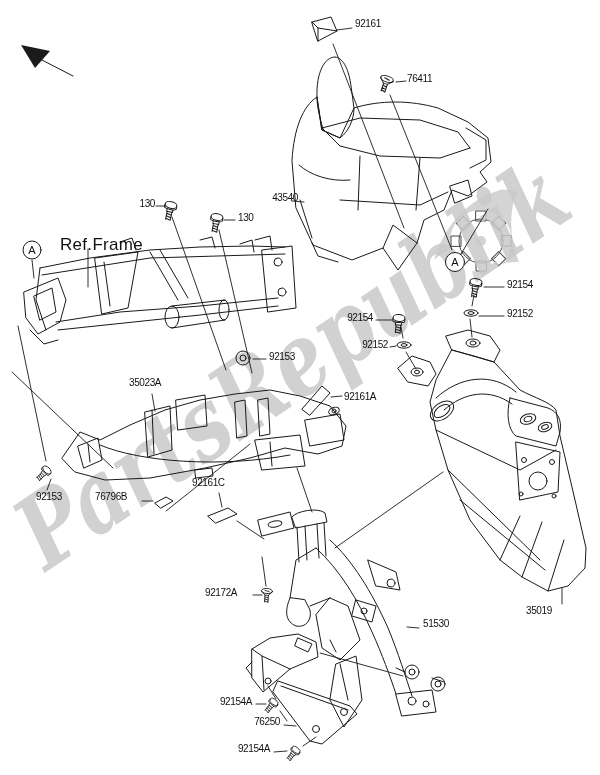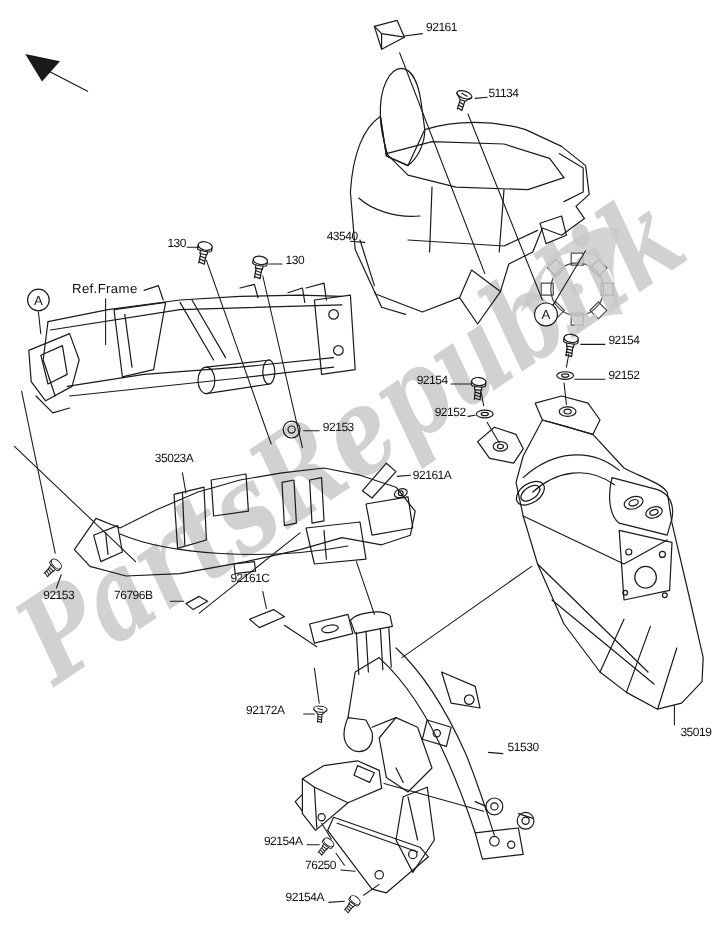--- a/index.html
+++ b/index.html
@@ -11,21 +11,21 @@
   .art .blk{fill:#1a1a1a;stroke:none;}
   .art .wht{fill:#ffffff;}
   .wm-fill{fill:#c9c9c9;stroke:none;opacity:.8;}
   .wm-knock{fill:#ffffff;stroke:none;}
   text.wmtxt{fill:#c9c9c9;stroke:none;opacity:.85;
     font-family:"DejaVu Serif",serif;font-style:italic;font-weight:bold;font-size:100px;}
   text.marker{fill:#111;stroke:none;font-family:"Liberation Sans",sans-serif;
     font-size:11px;text-anchor:middle;}
   .lbl{position:absolute;font-size:10px;line-height:1.05;color:#111;
        white-space:nowrap;letter-spacing:-0.4px;}
-  .lbl.sm{font-size:11px;letter-spacing:0.3px;}
+  .lbl.sm{font-size:17px;letter-spacing:0.3px;}
 </style>
 </head>
 <body>
 
 <div class="stage">
 <svg class="art" width="600" height="775" viewBox="0 0 600 775">
   <defs>
     <g id="bolt">
       <ellipse cx="0" cy="0" rx="6" ry="3.4"></ellipse>
       <path d="M-6,0.5 L-6,3 C-6,5 6,5 6,3 L6,0.5"></path>
@@ -283,34 +283,34 @@
     <circle class="wht" cx="32" cy="250" r="9"></circle>
     <text class="marker" x="32" y="254">A</text>
   </g>
   <g>
     <circle class="wht" cx="455" cy="262" r="9.5"></circle>
     <text class="marker" x="455" y="266">A</text>
   </g>
 </svg>
 
 <div class="lbl" style="left:355px;top:19px">92161</div>
-<div class="lbl" style="left:407px;top:74px">51134</div>
+<div class="lbl" style="left:407px;top:74px">76411</div>
 <div class="lbl" style="right:302px;top:193px">43540</div>
 <div class="lbl" style="right:445px;top:199px">130</div>
 <div class="lbl" style="left:238px;top:213px">130</div>
 <div class="lbl sm" style="left:60px;top:236px">Ref.Frame</div>
 <div class="lbl" style="left:507px;top:280px">92154</div>
 <div class="lbl" style="left:507px;top:309px">92152</div>
 <div class="lbl" style="right:227px;top:313px">92154</div>
 <div class="lbl" style="right:212px;top:340px">92152</div>
 <div class="lbl" style="left:269px;top:352px">92153</div>
 <div class="lbl" style="left:129px;top:378px">35023A</div>
 <div class="lbl" style="left:344px;top:392px">92161A</div>
 <div class="lbl" style="left:36px;top:492px">92153</div>
 <div class="lbl" style="left:95px;top:492px">76796B</div>
 <div class="lbl" style="left:192px;top:478px">92161C</div>
 <div class="lbl" style="left:205px;top:588px">92172A</div>
 <div class="lbl" style="left:423px;top:619px">51530</div>
-<div class="lbl" style="left:567px;top:606px">35019</div>
+<div class="lbl" style="left:526px;top:606px">35019</div>
 <div class="lbl" style="right:348px;top:697px">92154A</div>
 <div class="lbl" style="right:320px;top:717px">76250</div>
 <div class="lbl" style="right:330px;top:744px">92154A</div>
 </div>
 
 </body></html>

